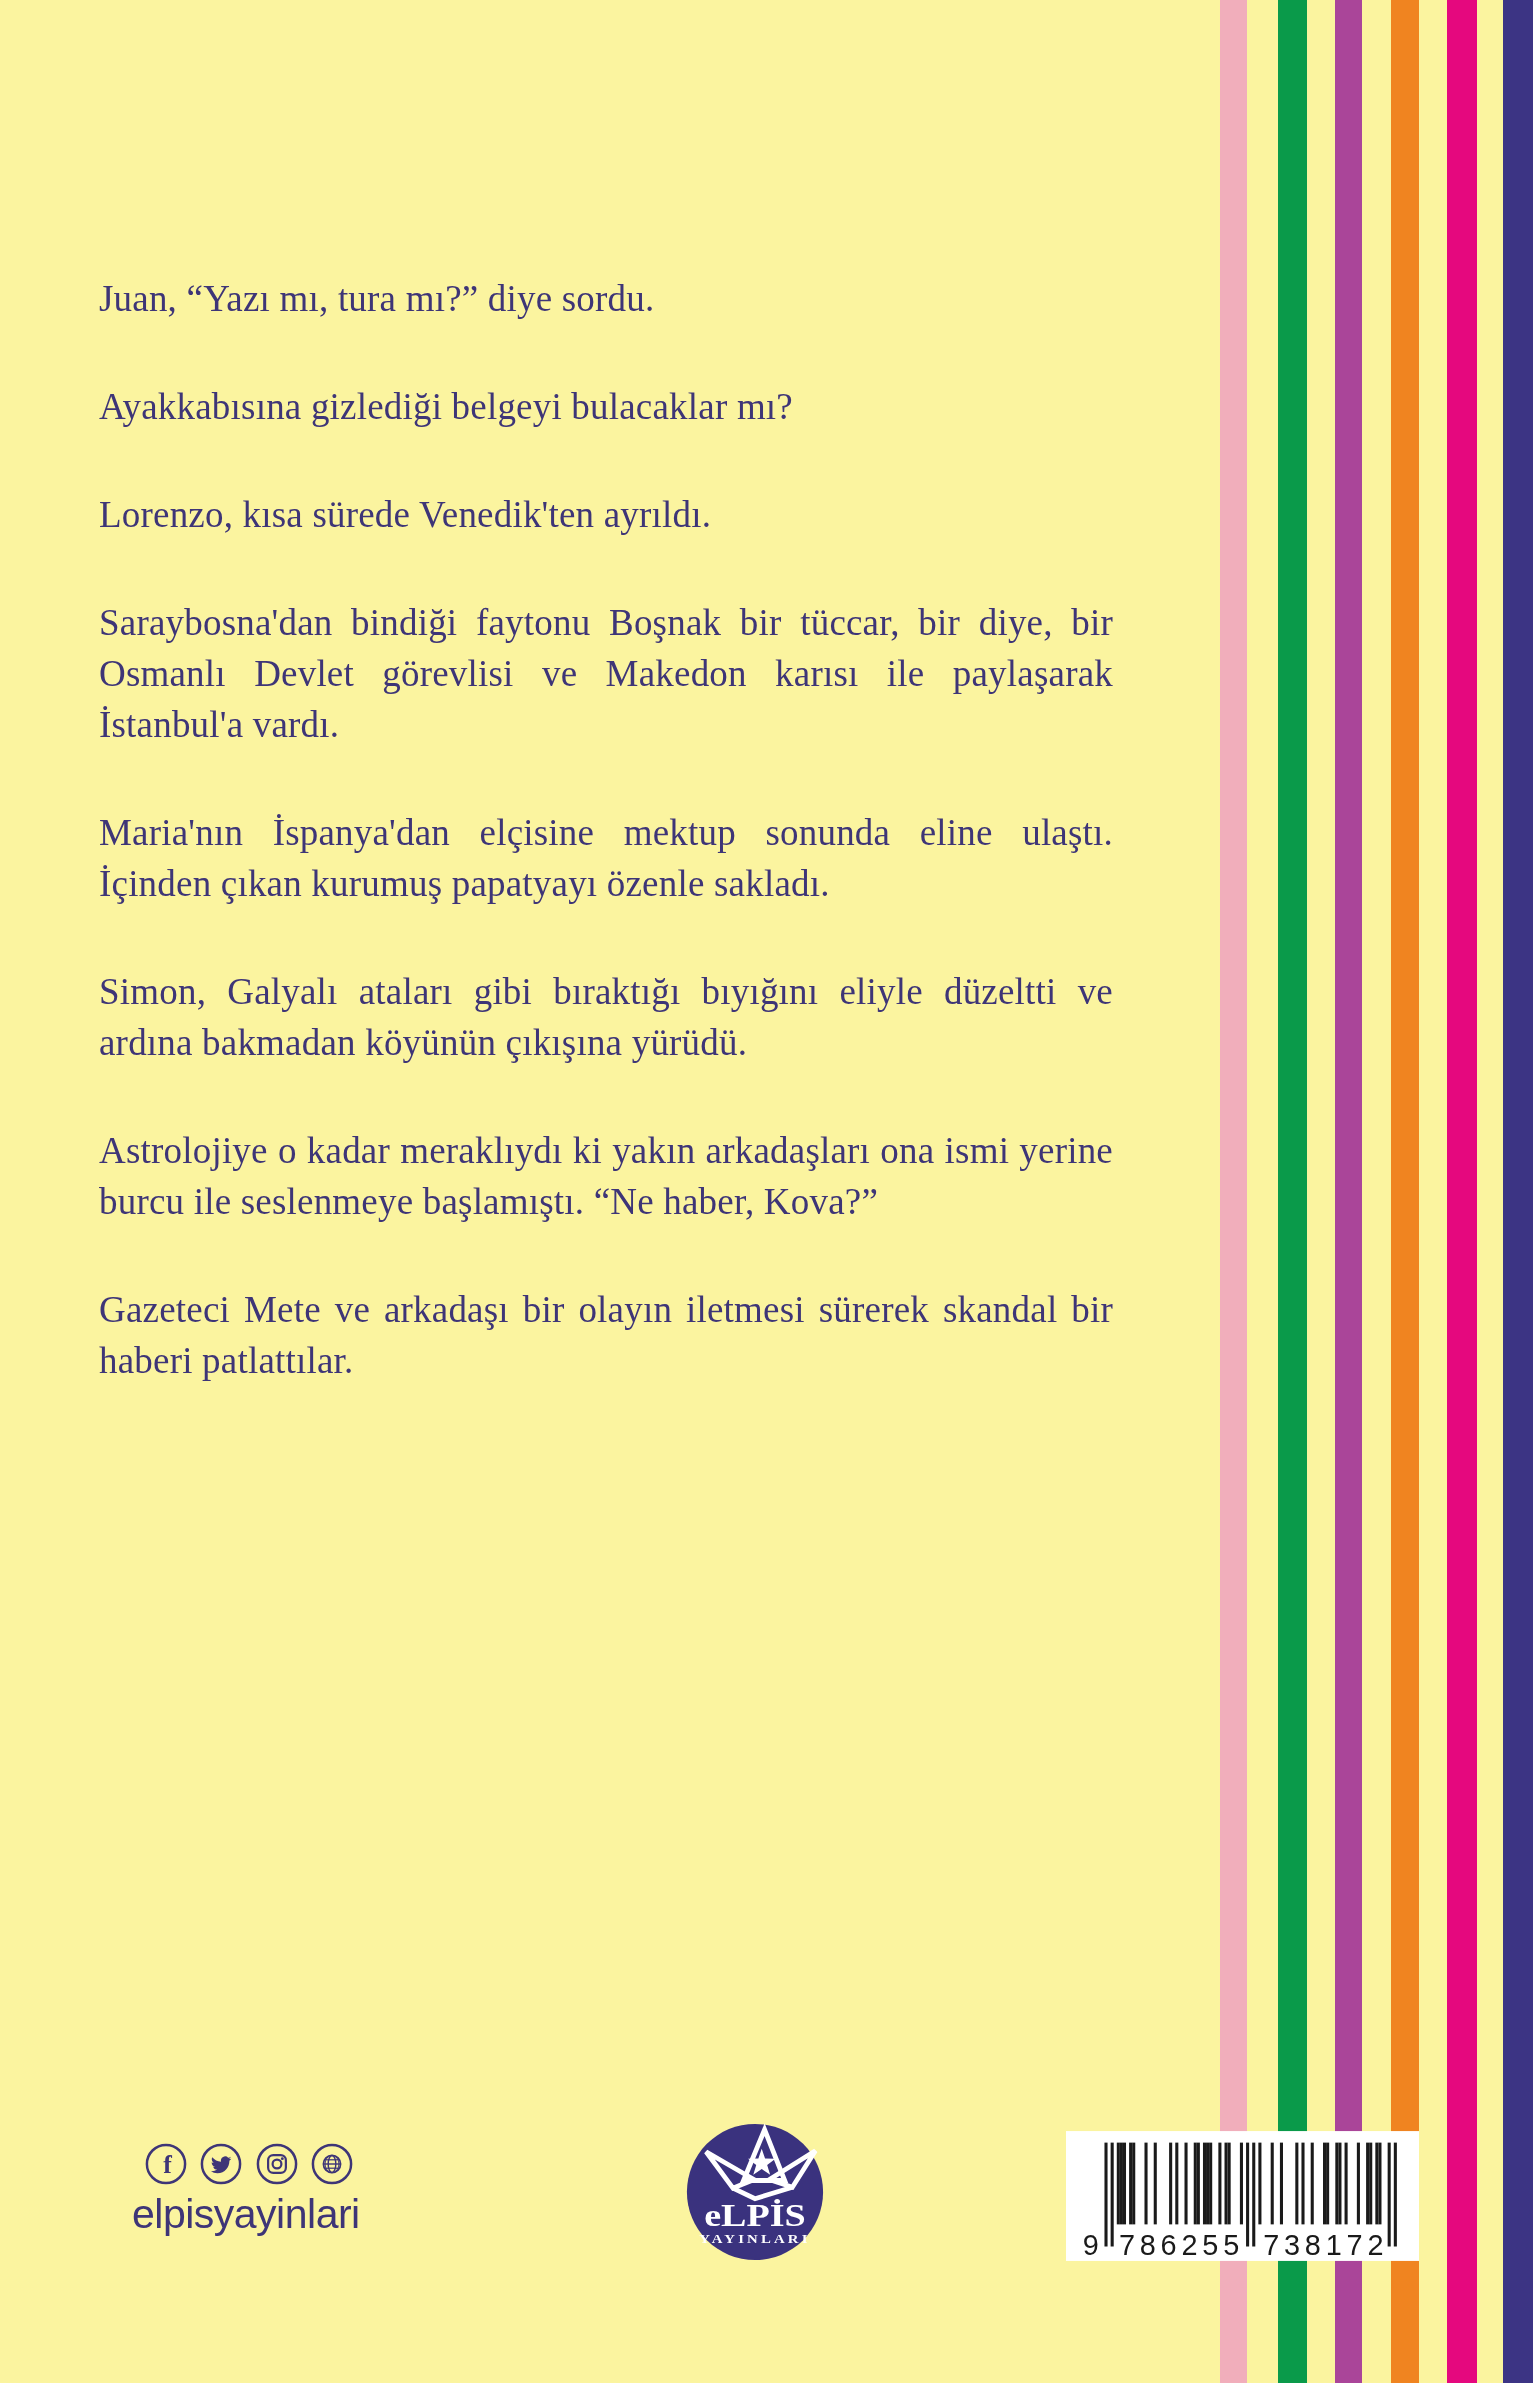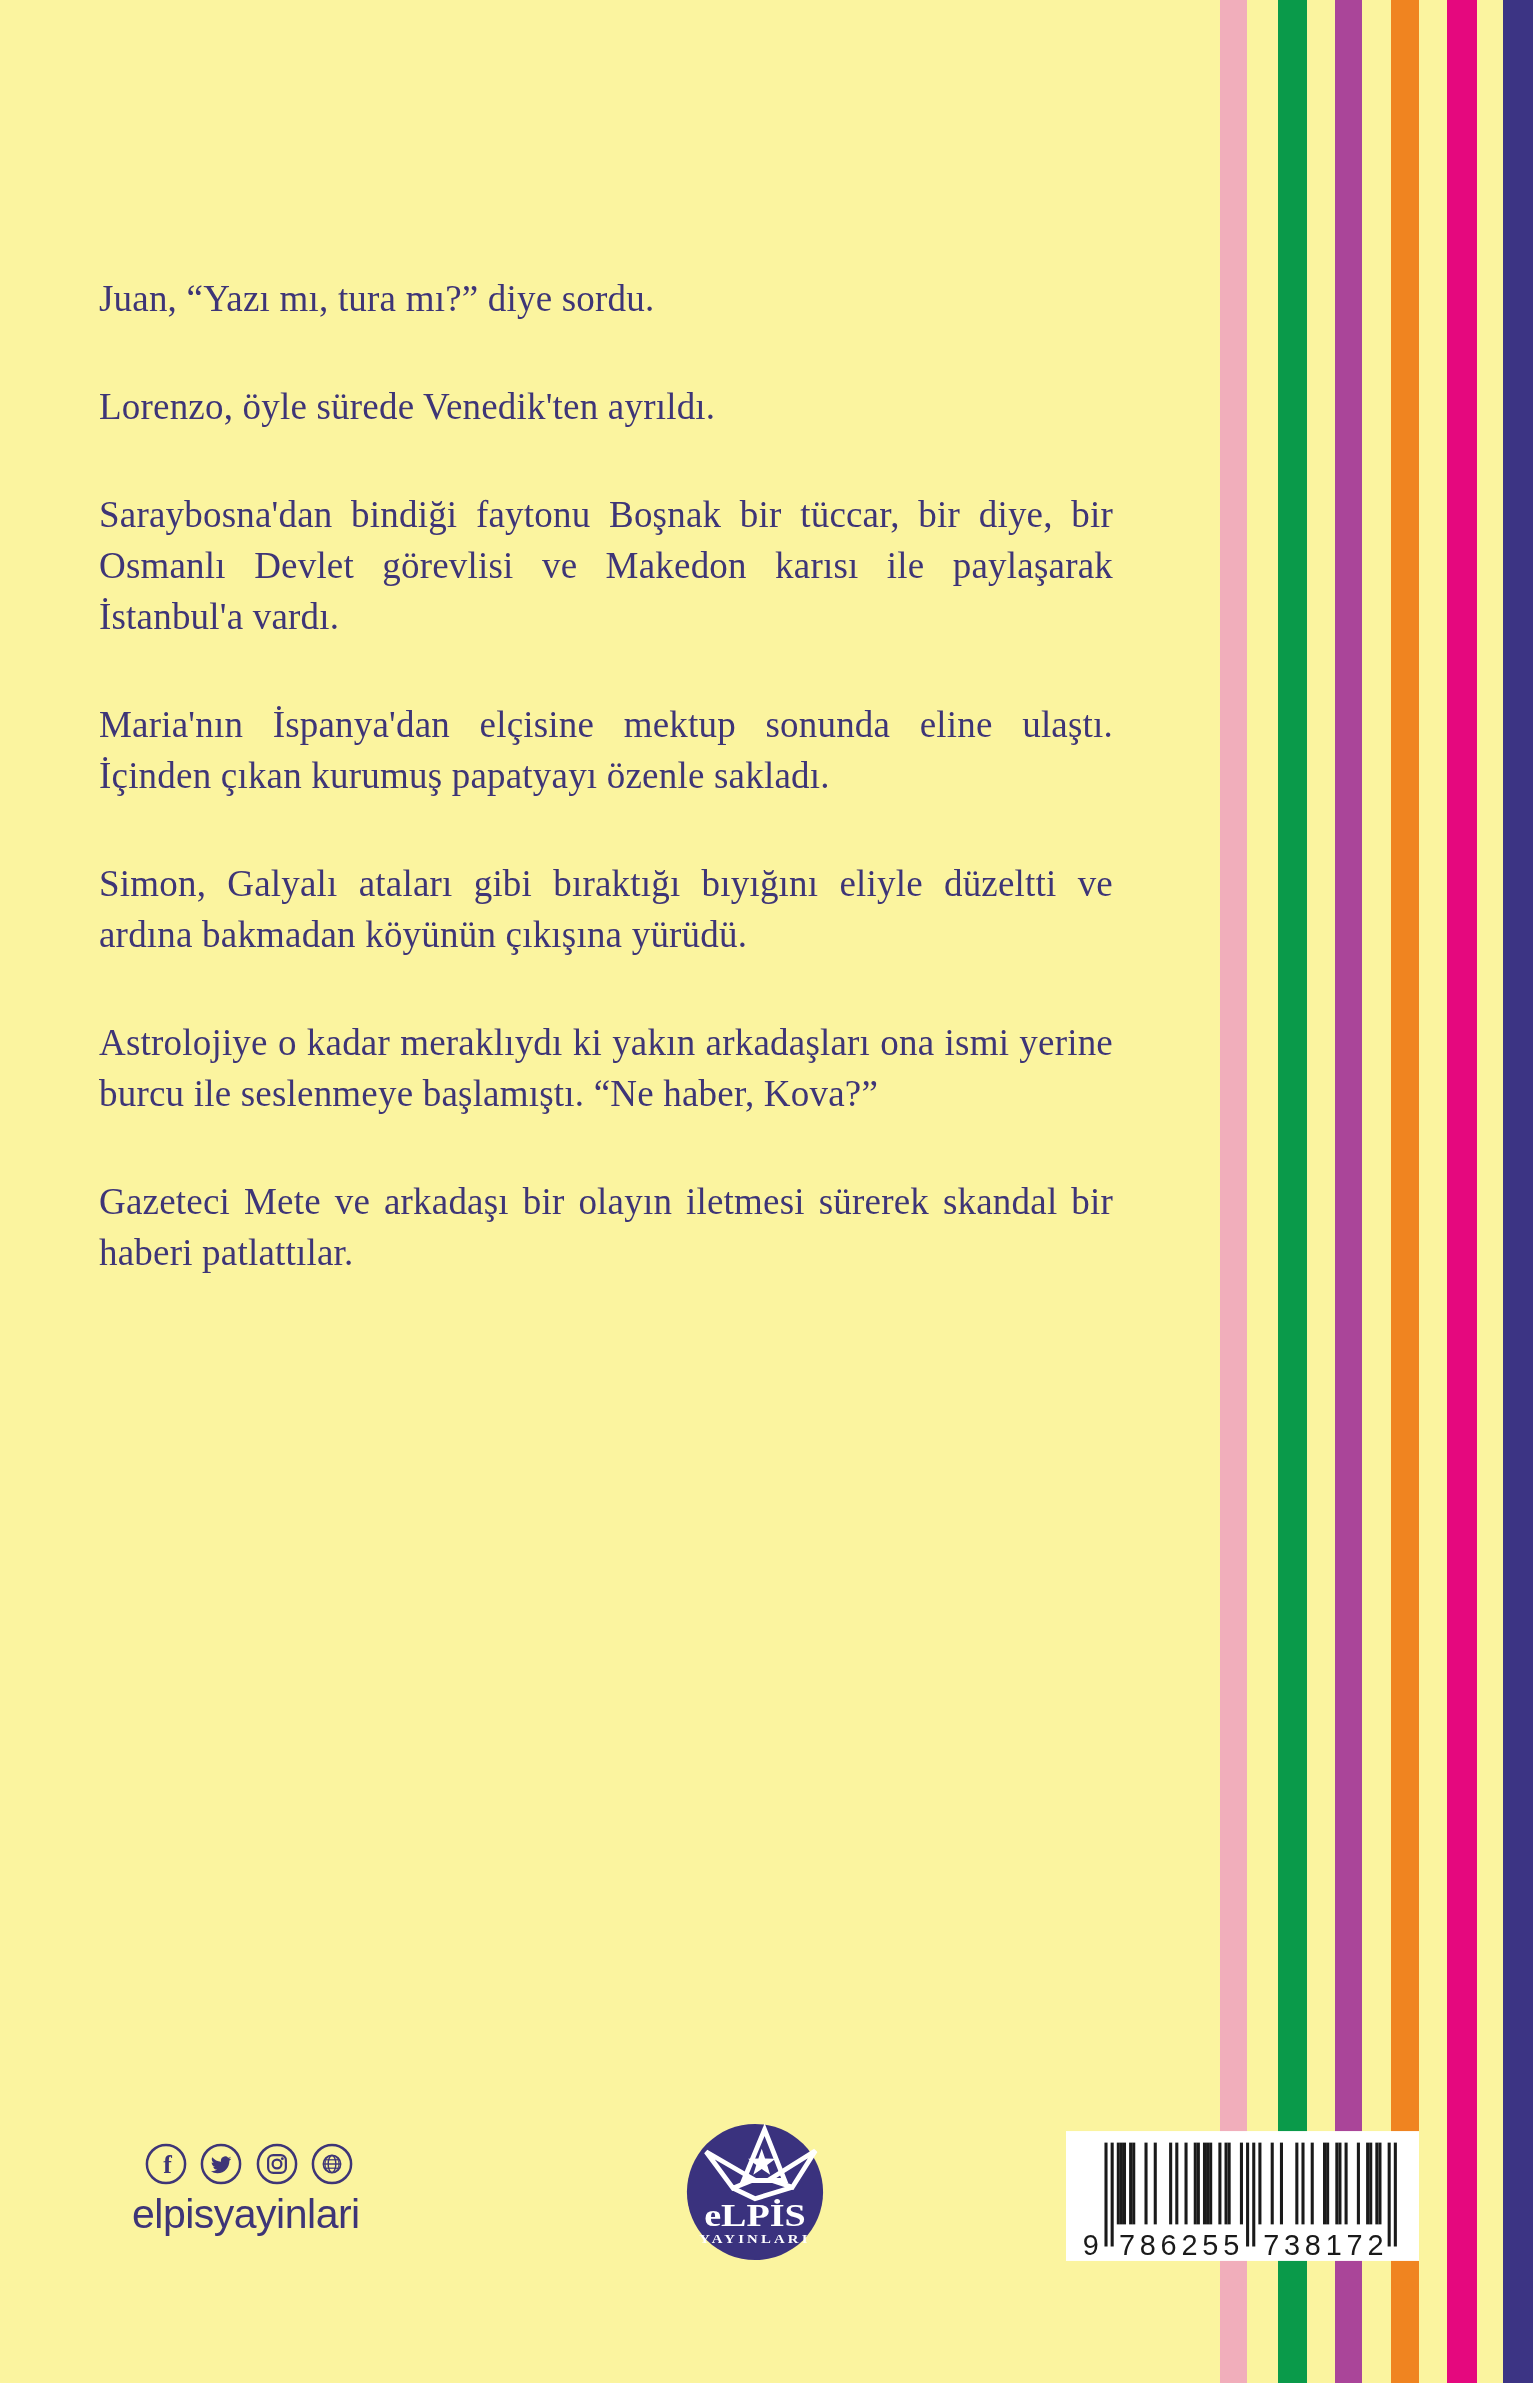--- a/index.html
+++ b/index.html
@@ -78,21 +78,22 @@
 
   <div class="stripe stripe-0" style="background-color: rgb(241, 174, 187);"></div>
   <div class="stripe stripe-1" style="background-color: rgb(10, 154, 74);"></div>
   <div class="stripe stripe-2" style="background-color: rgb(170, 69, 153);"></div>
   <div class="stripe stripe-3" style="background-color: rgb(240, 132, 32);"></div>
   <div class="stripe stripe-4" style="background-color: rgb(229, 8, 126);"></div>
   <div class="stripe stripe-5" style="background-color: rgb(60, 52, 132);"></div>
 
   <main class="text-block">
     <p>Juan, “Yazı mı, tura mı?” diye sordu.</p>
-    <p>Lorenzo, öyle sürede Venedik'ten ayrıldı.</p>
+    <p>Ayakkabısına gizlediği belgeyi bulacaklar mı?</p>
+    <p>Lorenzo, kısa sürede Venedik'ten ayrıldı.</p>
     <p>Saraybosna'dan bindiği faytonu Boşnak bir tüccar, bir diye, bir Osmanlı Devlet görevlisi ve Makedon karısı ile paylaşarak İstanbul'a vardı.</p>
     <p>Maria'nın İspanya'dan elçisine mektup sonunda eline ulaştı. İçinden çıkan kurumuş papatyayı özenle sakladı.</p>
     <p>Simon, Galyalı ataları gibi bıraktığı bıyığını eliyle düzeltti ve ardına bakmadan köyünün çıkışına yürüdü.</p>
     <p>Astrolojiye o kadar meraklıydı ki yakın arkadaşları ona ismi yerine burcu ile seslenmeye başlamıştı. “Ne haber, Kova?”</p>
     <p>Gazeteci Mete ve arkadaşı bir olayın iletmesi sürerek skandal bir haberi patlattılar.</p>
   </main>
 
   <div class="social-icons">
     <span>
       <svg width="42" height="42" viewBox="0 0 44 44">

